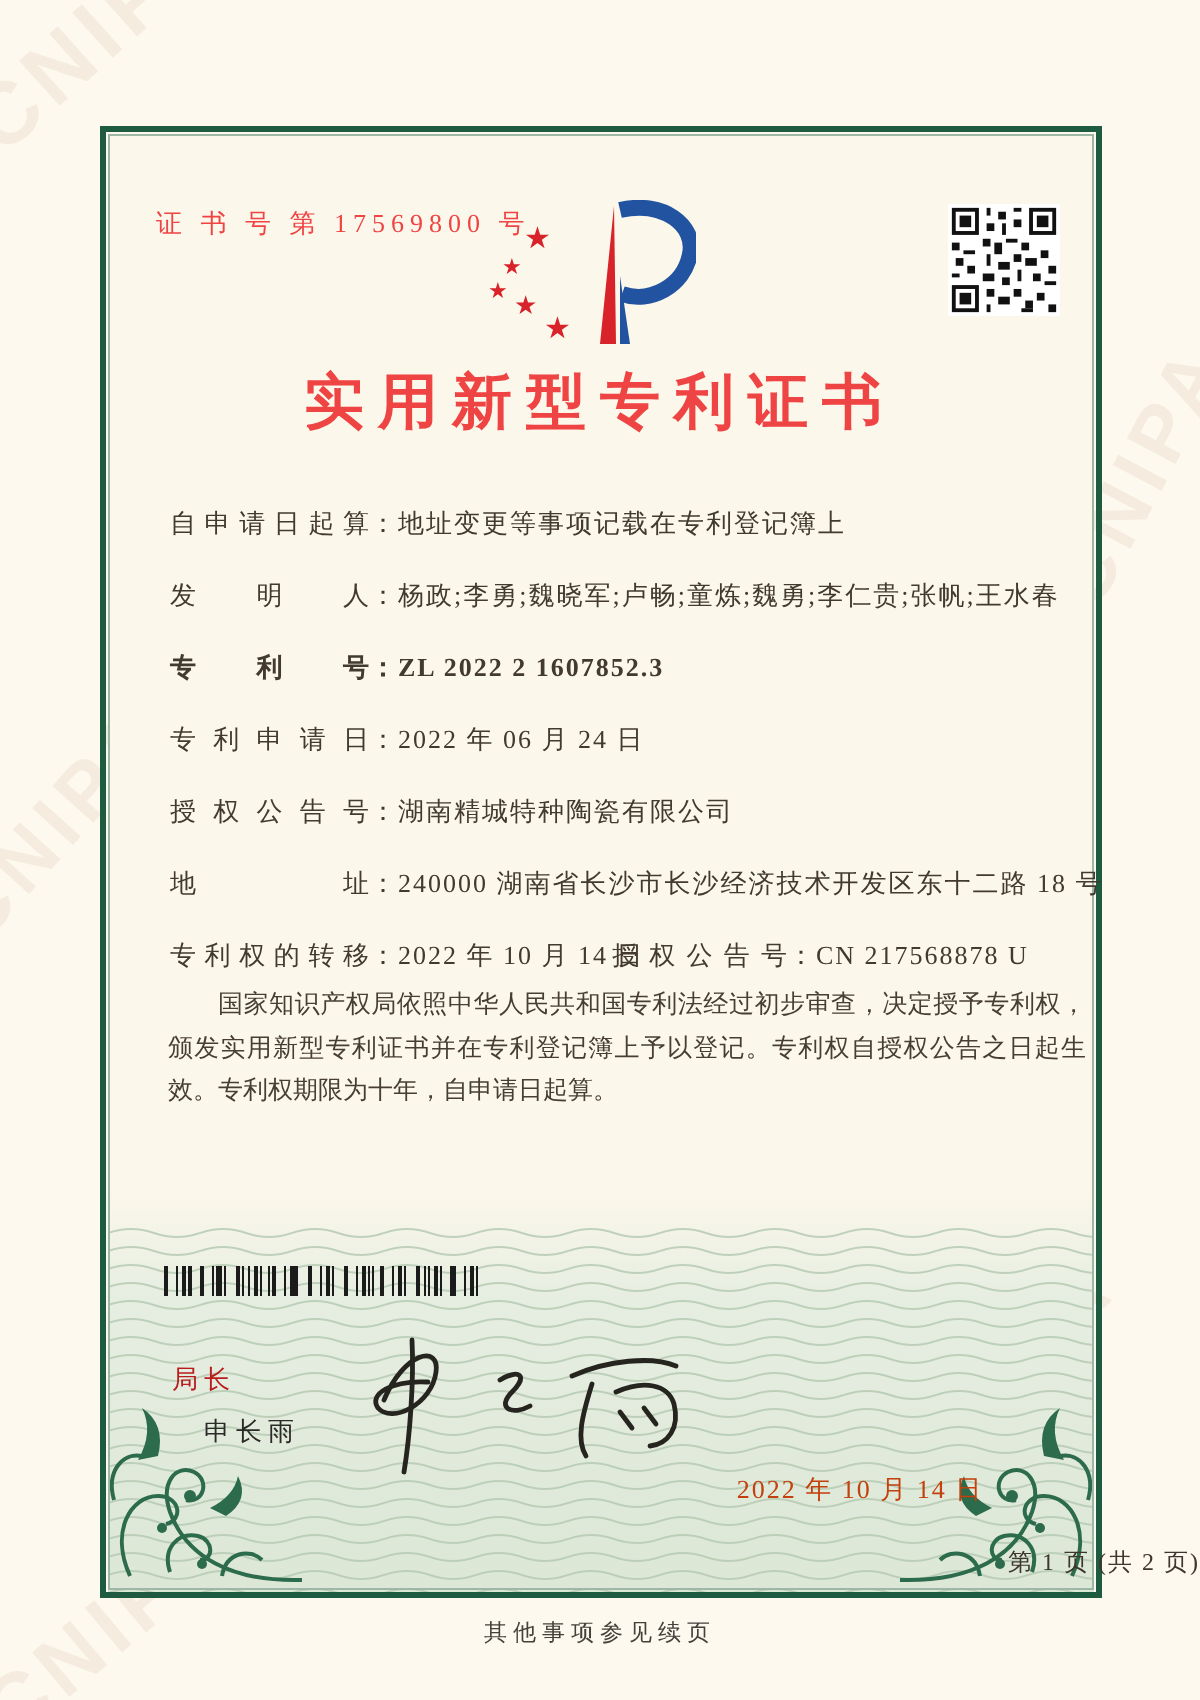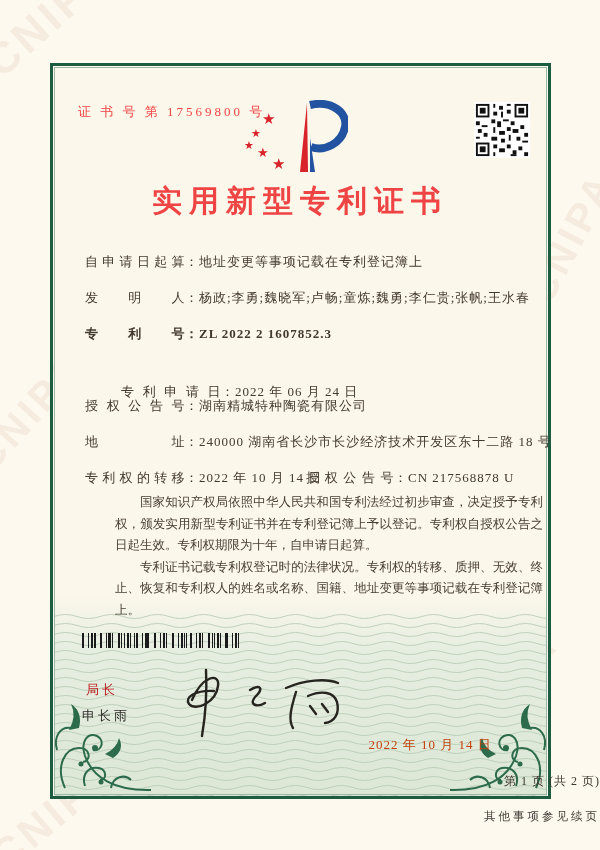--- a/index.html
+++ b/index.html
@@ -55,36 +55,36 @@
   .flabel{
     display:inline-block;width:100px;
     text-align:justify;text-align-last:justify;
     vertical-align:bottom;
   }
   .fval{letter-spacing:1px;}
   .field .second{position:absolute;left:221px;top:0;}
   .second .flabel{width:88px;}
   .body-text{
     position:absolute;left:84px;right:57px;top:492px;z-index:3;
-    font-size:12.5px;line-height:21.5px;text-align:justify;color:#473e33;margin-left:31px;
+    font-size:12.5px;line-height:21.5px;text-align:justify;color:#473e33;
   }
   .body-text p{margin:0;text-indent:2em;}
   .barcode{
     position:absolute;left:82px;top:633px;width:158px;height:15px;z-index:3;
     background-image:
       repeating-linear-gradient(90deg,#1b1b1b 0 1px,transparent 1px 6px),
       repeating-linear-gradient(90deg,#1b1b1b 0 2px,transparent 2px 9px),
       repeating-linear-gradient(90deg,#1b1b1b 0 1px,transparent 1px 13px);
   }
   .signer-title{position:absolute;left:86px;top:681px;z-index:3;font-size:13px;letter-spacing:3px;color:#b91c1c;}
-  .signer-name{position:absolute;left:82px;top:707px;z-index:3;font-size:13px;letter-spacing:3px;color:#2c2a26;}
+  .signer-name{position:absolute;left:102px;top:707px;z-index:3;font-size:13px;letter-spacing:3px;color:#2c2a26;}
   .signature{position:absolute;left:162px;top:660px;z-index:3;}
   .issue-date{position:absolute;left:330px;top:736px;width:200px;z-index:3;text-align:center;font-size:13px;letter-spacing:1px;color:#c2410c;}
   .page-indicator{position:absolute;left:0;right:0;top:773px;z-index:3;text-align:right;font-size:12px;letter-spacing:1px;color:#3c362e;}
-  .footer-note{position:absolute;left:0;right:0;top:809px;z-index:3;text-align:right;font-size:11.5px;letter-spacing:3px;color:#45403a;}
+  .footer-note{position:absolute;left:0;right:0;top:809px;z-index:3;text-align:center;font-size:11.5px;letter-spacing:3px;color:#45403a;}
 </style>
 </head>
 <body>
 
 <span class="wm" style="left:-28px;top:-8px;font-size:44px;transform:rotate(-42deg);">CNIPA</span>
 <span class="wm" style="left:330px;top:250px;font-size:40px;transform:rotate(-55deg);">CNIPA</span>
 <span class="wm" style="left:500px;top:215px;font-size:40px;transform:rotate(-62deg);">CNIPA</span>
 <span class="wm" style="left:-42px;top:390px;font-size:40px;transform:rotate(-48deg);">CNIPA</span>
 <span class="wm" style="left:300px;top:555px;font-size:40px;transform:rotate(-45deg);">CNIPA</span>
 <span class="wm" style="left:430px;top:665px;font-size:40px;transform:rotate(-45deg);">CNIPA</span>
@@ -209,39 +209,38 @@
 
 <div class="field" style="top:253px;">
   <span class="flabel">自申请日起算</span><span class="fval">：地址变更等事项记载在专利登记簿上</span>
 </div>
 <div class="field" style="top:289px;">
   <span class="flabel">发明人</span><span class="fval">：杨政;李勇;魏晓军;卢畅;童炼;魏勇;李仁贵;张帆;王水春</span>
 </div>
 <div class="field" style="top:325px;font-weight:bold;">
   <span class="flabel">专利号</span><span class="fval">：ZL 2022 2 1607852.3</span>
 </div>
-<div class="field" style="top:383px;margin-left:36px;">
+<div class="field" style="top:361px;">
   <span class="flabel">专利申请日</span><span class="fval">：2022 年 06 月 24 日</span>
 </div>
 <div class="field" style="top:397px;">
   <span class="flabel">授权公告号</span><span class="fval">：湖南精城特种陶瓷有限公司</span>
 </div>
 <div class="field" style="top:433px;">
   <span class="flabel">地址</span><span class="fval">：240000 湖南省长沙市长沙经济技术开发区东十二路 18 号</span>
 </div>
 <div class="field" style="top:469px;">
   <span class="flabel">专利权的转移</span><span class="fval">：2022 年 10 月 14 日</span>
   <span class="second">
     <span class="flabel">授权公告号</span><span class="fval">：CN 217568878 U</span>
   </span>
 </div>
 
 <div class="body-text">
   <p>国家知识产权局依照中华人民共和国专利法经过初步审查，决定授予专利权，颁发实用新型专利证书并在专利登记簿上予以登记。专利权自授权公告之日起生效。专利权期限为十年，自申请日起算。</p>
-  <p>专利证书记载专利权登记时的法律状况。专利权的转移、质押、无效、终止、恢复和专利权人的姓名或名称、国籍、地址变更等事项记载在专利登记簿上。</p>
 </div>
 
 <div class="barcode"></div>
 
 <div class="signer-title">局长</div>
 <div class="signer-name">申长雨</div>
 
 <svg class="signature" width="210" height="84" viewBox="0 0 210 84">
   <g fill="none" stroke="#26241f" stroke-width="2.4" stroke-linecap="round">
     <path d="M30,40 C 40,16 58,12 56,26 C 54,42 34,52 27,44 C 22,37 34,30 52,31"></path>

